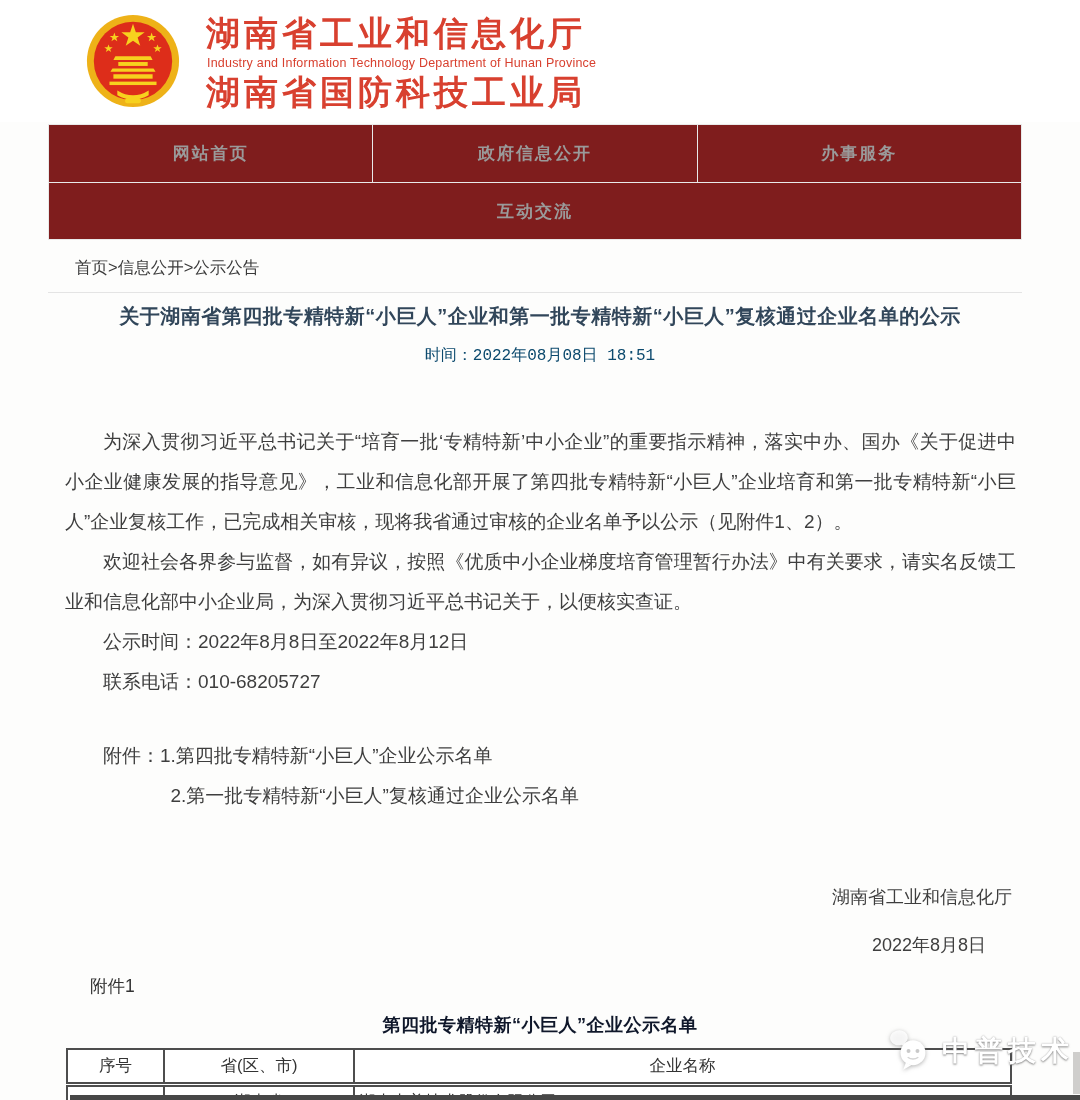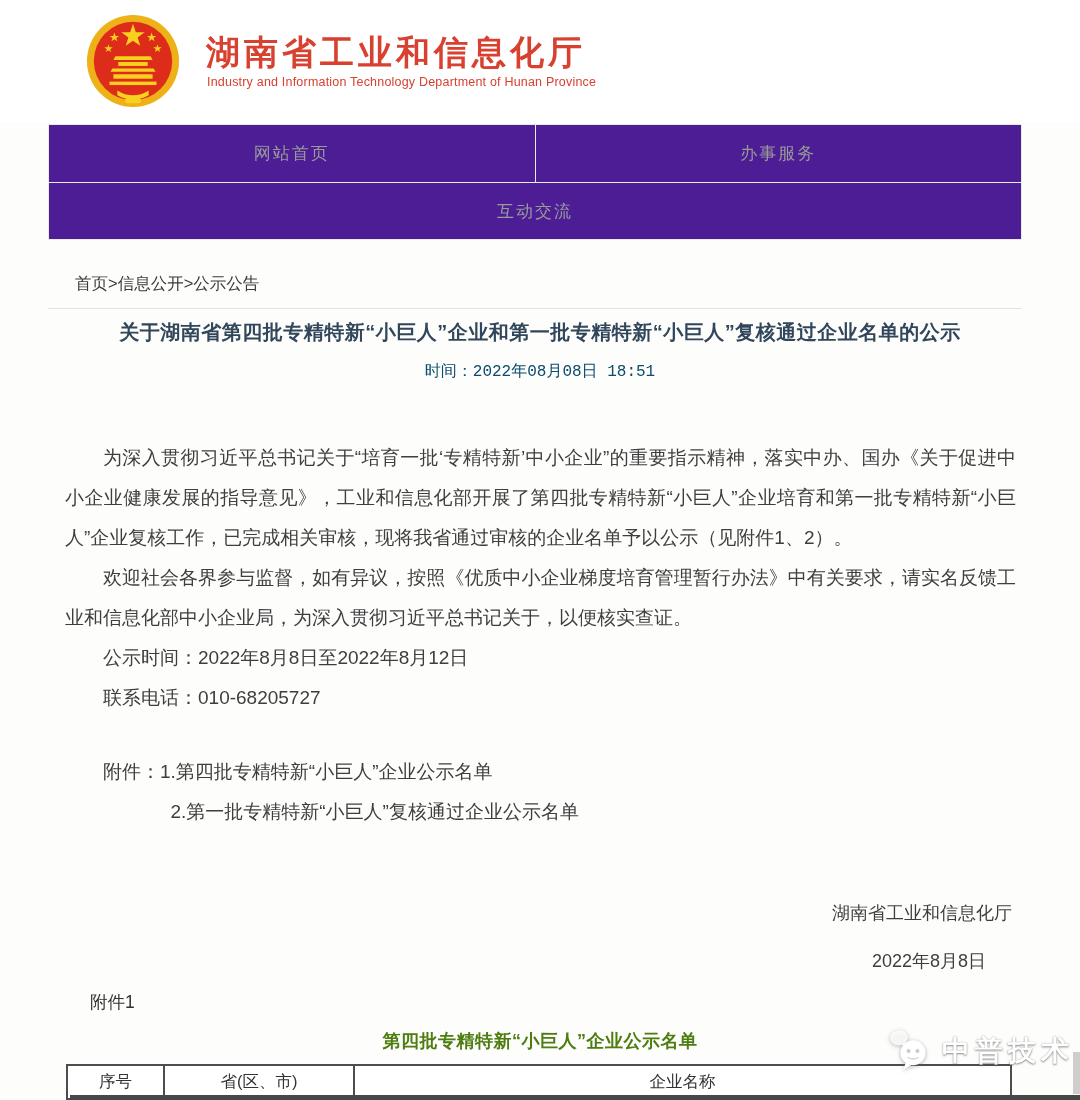--- a/index.html
+++ b/index.html
@@ -34,23 +34,24 @@
     color: var(--brand-red);
     font-size: 12.5px;
     letter-spacing: 0.2px;
     margin: 3px 0 3px 1px;
     white-space: nowrap;
   }
   :root { --brand-red: #d8402f; }
 
   
   .main-nav {
-    margin: 2px 58px 16px 48px;
+    margin: 2px 58px 0 48px;
     border: 1px solid #e9e9e9;
-    background: #4c1d95;
+    background: #7f1d1d;
+    font-weight: bold;
   }
   .nav-row { display: flex; height: 57px; }
   .nav-row + .nav-row { border-top: 1px solid #e9e9e9; gap: 41px; }
   .nav-cell {
     flex: 1;
     display: flex;
     align-items: center;
     justify-content: center;
     font-size: 17px;
     color: #9a9a9a;
@@ -113,21 +114,21 @@
   .annex-label {
     margin: 14px 16px 0 90px;
     font-size: 17.5px;
     color: #333;
   }
   .annex-table-title {
     margin-top: 15px;
     text-align: center;
     font-size: 18px;
     font-weight: bold;
-    color: #4d7c0f;
+    color: #0f172a;
     letter-spacing: 0.5px;
   }
   table.annex-table {
     margin: 11px 0 0 66px;
     width: 946px;
     border-collapse: collapse;
     font-size: 16.5px;
     color: #333;
     background: #fff;
   }
@@ -193,26 +194,28 @@
     <rect x="35" y="51" width="30" height="4" fill="#f7d11e"></rect>
     <path d="M27 61 h46 l-2 -3.5 h-42 Z" fill="#f7d11e"></path>
     <rect x="30" y="63.5" width="40" height="4.5" fill="#f7d11e"></rect>
     <rect x="26" y="71" width="48" height="3.5" fill="#f7d11e"></rect>
     <path d="M34 80 q16 10 32 0 l0 5 q-16 9 -32 0 Z" fill="#f7d11e"></path>
     <rect x="42" y="88" width="16" height="5" rx="2" fill="#f7d11e"></rect>
   </svg>
   <div class="org-lines">
     <div class="org-cn">湖南省工业和信息化厅</div>
     <div class="org-en">Industry and Information Technology Department of Hunan Province</div>
+    <div class="org-cn">湖南省国防科技工业局</div>
   </div>
 </header>
 
 <nav class="main-nav">
   <div class="nav-row">
     <div class="nav-cell">网站首页</div>
+    <div class="nav-cell">政府信息公开</div>
     <div class="nav-cell">办事服务</div>
   </div>
   <div class="nav-row">
     <div class="nav-cell">互动交流</div>
   </div>
 </nav>
 
 <div class="breadcrumb-bar">首页&gt;信息公开&gt;公示公告</div>
 
 <h1 class="article-title">关于湖南省第四批专精特新“小巨人”企业和第一批专精特新“小巨人”复核通过企业名单的公示</h1>

